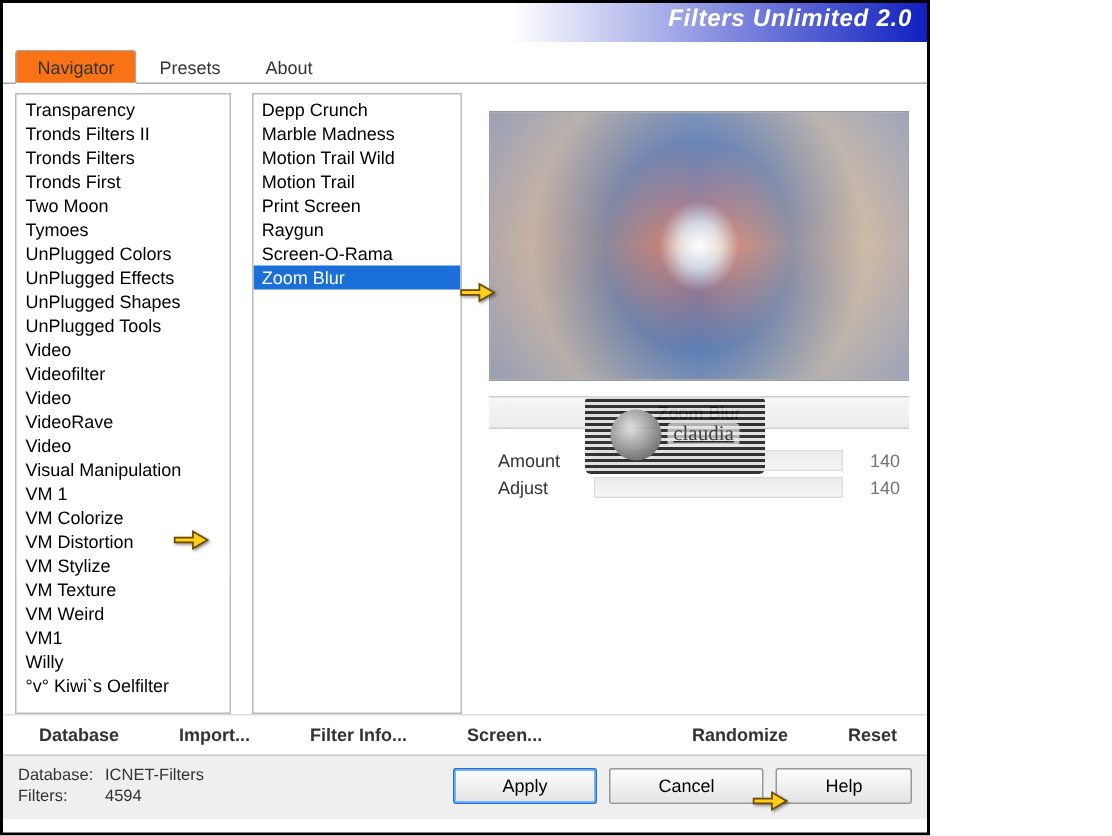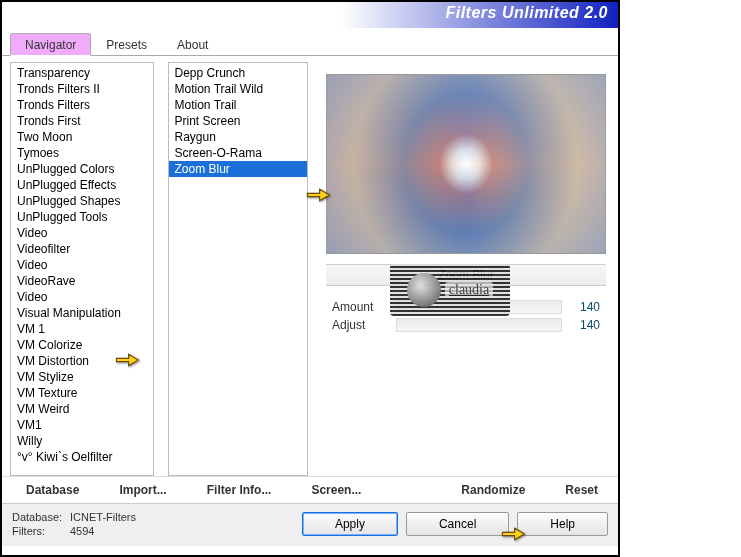--- a/index.html
+++ b/index.html
@@ -2,41 +2,41 @@
 <html><head>
 <meta charset="utf-8">
 <style>
   * { box-sizing: border-box; font-family: "Segoe UI", Tahoma, Arial, sans-serif; }
   body { margin: 0; background: #fff; }
   .window { width: 620px; height: 557px; border: 2px solid #000; background: #fff; position: relative; overflow: hidden;}
   .titlebar { height: 26px; background: linear-gradient(to right, #fff 0%, #fff 55%, #1020c0 100%); padding: 2px 10px 0 0; text-align: right; }
   .titlebar-text { font-style: italic; font-weight: bold; font-size: 16px; color: #fff; letter-spacing: .5px;}
   .tabs { display: flex; border-bottom: 1px solid #aaa; padding: 0 8px; background: #fff; margin-top:4px;}
   .tab { padding: 4px 14px 3px; font-size: 12px; color: #333; border: 1px solid transparent; border-bottom: none; position: relative; top: 1px; border-radius: 3px 3px 0 0; cursor: default;}
-  .tab.active { border-color: #aaa; background: #f0abfc; border-bottom: 1px solid #fff;}
+  .tab.active { border-color: #aaa; background: #f97316; border-bottom: 1px solid #fff;}
   .content { display: flex; padding: 6px 8px 0 8px; height: 420px; }
   .listbox { border: 1px solid #bbb; background: #fff; overflow-y: auto; font-size: 12px; padding: 2px 0;}
   .cat-list { width: 190px; height: 100%; margin-right: 14px; }
   .filt-list { width: 186px; height: 100%; margin-right: 14px; }
   .li { padding: 1px 6px; white-space: nowrap; cursor: default;}
   .li.sel { background: #1a6fd8; color: #fff; }
   .li.selcat { background: #fff; }
   .preview-col { flex: 1; display: flex; flex-direction: column; padding: 4px 4px 0 4px;}
   .preview { width: 280px; height: 180px; border: 1px solid #999; margin: 8px auto 10px;
     background:
       radial-gradient(ellipse 80% 140% at 50% 50%, #fff 0%, rgba(255,255,255,.6) 6%, rgba(180,40,40,.28) 12%, rgba(30,80,160,.35) 28%, rgba(200,190,170,.5) 50%, rgba(120,150,200,.5) 75%, #bdbfc5 100%),
       conic-gradient(from 0deg at 50% 50%, #8fa1c6, #d5b6a3, #7e97c0, #c7a69a, #8fa1c6);
     filter: blur(.4px);
   }
   .filter-title { border-top: 1px solid #ccc; border-bottom:1px solid #ccc; text-align: center; font-size: 12px; padding: 3px 0; margin: 0 0 14px 0; color: #333; background: linear-gradient(#f6f6f6,#ececec);}
   .params { padding: 0 6px; }
   .param-row { display: flex; align-items: center; font-size: 12px; margin-bottom: 4px;}
   .param-label { width: 56px; color: #333;}
   .param-slider { flex:1; height: 14px; background: linear-gradient(#eaeaea,#f7f7f7); border: 1px solid #ddd; position: relative; margin: 0 8px;}
-  .param-val { width: 30px; text-align: right; color: #0c4a6e;}
+  .param-val { width: 30px; text-align: right; color: #737373;}
   .red-box { position: absolute; border: 3px solid #e11; border-radius: 3px; }
   .btn-row { display: flex; padding: 6px 12px; border-top: 1px solid #ddd; font-size: 12px; font-weight: bold; color: #333; align-items: center;}
   .btn-row .lbtn { margin-right: 28px; cursor: default; padding-left: 12px;}
   .btn-row .spacer { flex:1; }
   .footer { border-top: 1px solid #ccc; background: #efefef; padding: 6px 10px 8px; display: flex; align-items: center;}
   .footer-info { font-size: 11px; color: #333; line-height: 14px;}
   .footer-info .lab { display:inline-block; width: 58px;}
   .footer .spacer { flex:1;}
   .btn { border: 1px solid #999; background: linear-gradient(#fdfdfd,#e4e4e4); font-size: 12px; padding: 4px 32px; margin-left: 8px; min-width: 70px; text-align: center; border-radius: 2px; cursor: default;}
   .btn.default { border: 1px solid #1a6fd8; box-shadow: inset 0 0 0 1px #6fb2ff;}
@@ -92,20 +92,21 @@
         <div class="li selcat">VM Stylize</div>
         <div class="li">VM Texture</div>
         <div class="li">VM Weird</div>
         <div class="li">VM1</div>
         <div class="li">Willy</div>
         <div class="li">°v° Kiwi`s Oelfilter</div>
       </div>
 
     <div class="listbox filt-list" id="filtList">
         <div class="li">Depp Crunch</div>
+        <div class="li">Marble Madness</div>
         <div class="li">Motion Trail Wild</div>
         <div class="li">Motion Trail</div>
         <div class="li">Print Screen</div>
         <div class="li">Raygun</div>
         <div class="li">Screen-O-Rama</div>
         <div class="li sel">Zoom Blur</div>
       </div>
 
     <div class="preview-col">
       <div class="preview"></div>

